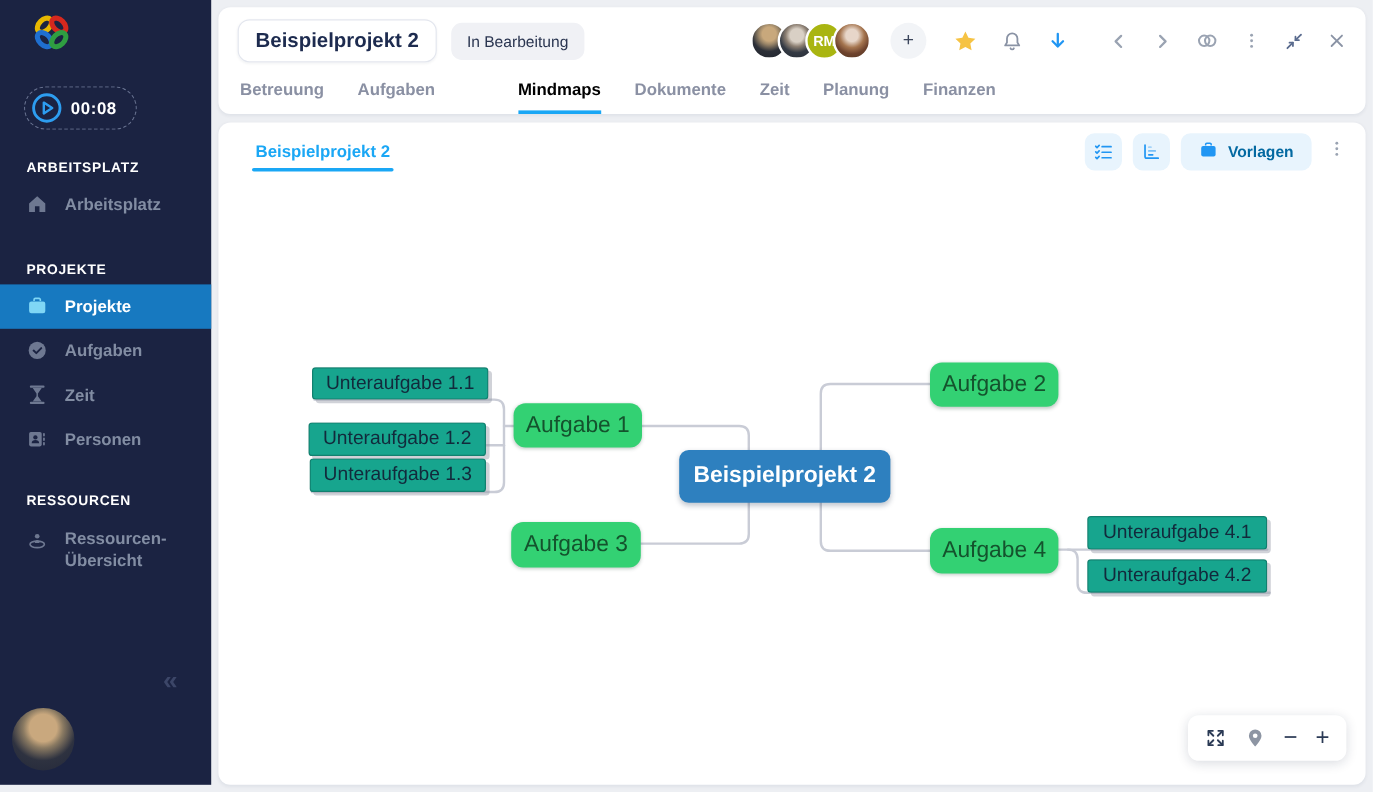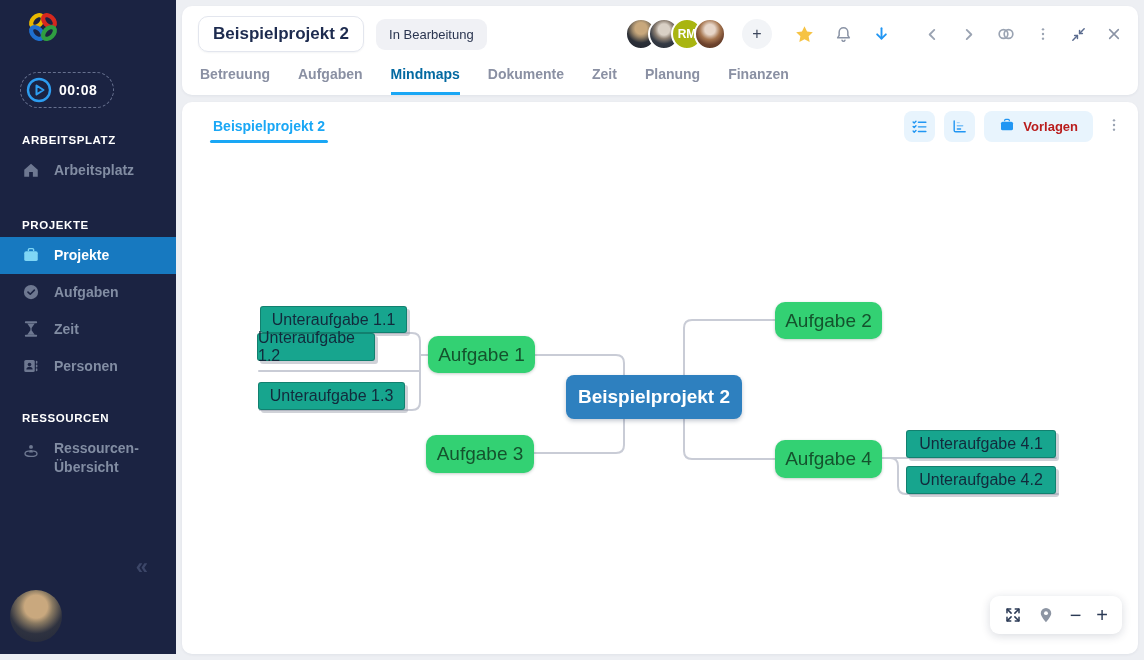--- a/index.html
+++ b/index.html
@@ -47,35 +47,35 @@
   .av.p2 { background:radial-gradient(circle at 50% 34%, #d9d0c5 24%, #8c7f72 40%, #343a44 62%, #262b34 100%); }
   .av.ini { background:#a9b511; color:#ffffff; font-size:12px; font-weight:bold; display:flex;
             align-items:center; justify-content:center; }
   .av.p3 { background:radial-gradient(circle at 50% 34%, #e7d6c9 22%, #a5754f 44%, #6e432e 66%, #50351f 100%); }
   .add-btn { margin-left:16px; width:30px; height:30px; border-radius:50%; background:#f2f4f7; color:#3c465c;
              font-size:16px; display:flex; align-items:center; justify-content:center; cursor:pointer; }
   .hicons { display:flex; align-items:center; gap:19px; margin-left:22px; }
   .hicon { cursor:pointer; display:flex; align-items:center; justify-content:center; }
   .tabs { display:flex; gap:28px; margin-top:14px; padding-left:2px; }
   .tab { font-size:14px; font-weight:bold; color:#8a90a3; padding-bottom:10px; border-bottom:3px solid transparent; cursor:pointer; }
-  .tab.active { color:#0369a1; border-bottom-color:#1aa7f5; }
+  .tab.active { color:#000000; border-bottom-color:#1aa7f5;margin-left:41px; }
 
   
   .content-card { position:relative; flex:1; overflow:hidden; }
   .mm-toolbar { position:relative; z-index:2; display:flex; align-items:flex-start; padding:9px 12px 0 11px; }
   .new-mm-btn { background:#0fa7f2; color:#ffffff; font-size:13px; font-weight:bold; border:none;
                 border-radius:9px; padding:9px 19px; cursor:pointer; font-family:inherit; }
   .mm-tab { margin-left:10px; display:flex; flex-direction:column; align-items:center; cursor:pointer; }
   .mm-tab-label { color:#1aa7f5; font-size:14px; font-weight:bold; padding:7px 10px 6px 10px; }
   .mm-tab-bar { height:3px; width:118px; background:#1aa7f5; border-radius:2px; }
   .mm-right { margin-left:auto; display:flex; align-items:center; gap:9px; }
   .sq-btn { width:31px; height:31px; background:#e8f4fd; border-radius:8px; display:flex; align-items:center;
             justify-content:center; cursor:pointer; color:#2196f3; }
   .vorlagen-btn { height:31px; background:#e8f4fd; border-radius:8px; display:flex; align-items:center; gap:8px;
-                  padding:0 15px; cursor:pointer; color:#b91c1c; font-size:13px; font-weight:bold; }
+                  padding:0 15px; cursor:pointer; color:#0369a1; font-size:13px; font-weight:bold; }
   .mm-dots { color:#9aa3b2; cursor:pointer; padding:0 4px; }
 
   .mm-lines { position:absolute; left:0; top:0; z-index:0; pointer-events:none; }
   .node { position:absolute; display:flex; align-items:center; justify-content:center; cursor:pointer; z-index:1; }
   .node.root { background:#2e80bf; color:#ffffff; font-size:19px; font-weight:bold; border-radius:8px;
                box-shadow:0 2px 4px rgba(20,40,70,.25); }
   .node.task { background:#33d173; color:#14532d; font-size:19px; border-radius:10px;
                box-shadow:0 1px 3px rgba(20,60,40,.25); }
   .node.subtask { background:#17a58e; color:#122a3c; font-size:16px; border-radius:3px;
                   border:1px solid rgba(10,60,55,.35); box-shadow:3px 3px 0 rgba(150,156,168,.45); }
@@ -314,21 +314,21 @@
           <path d="M238 253 H246"></path>
           <path d="M77 269 H238"></path>
           <path d="M353 253 H434 Q442 253 442 261 V343 Q442 351 434 351 H352"></path>
           <path d="M593 218 H510 Q502 218 502 226 V349 Q502 357 510 357 H593"></path>
           <path d="M700 356 H874"></path>
           <path d="M708 356 Q716 356 716 364 V384 Q716 392 724 392 H876"></path>
         </g>
       </svg>
 
       <div class="node subtask" style="left:78px; top:204px; width:147px; height:27px;">Unteraufgabe 1.1</div>
-      <div class="node subtask" style="left:75px; top:231px; width:118px; height:28px;">Unteraufgabe 1.2</div>
+      <div class="node subtask" style="left:75px; top:250px; width:148px; height:28px;">Unteraufgabe 1.2</div>
       <div class="node subtask" style="left:76px; top:280px; width:147px; height:28px;">Unteraufgabe 1.3</div>
       <div class="node task" style="left:246px; top:234px; width:107px; height:37px;">Aufgabe 1</div>
       <div class="node task" style="left:244px; top:333px; width:108px; height:38px;">Aufgabe 3</div>
       <div class="node root" style="left:384px; top:273px; width:176px; height:44px;">Beispielprojekt 2</div>
       <div class="node task" style="left:593px; top:200px; width:107px; height:37px;">Aufgabe 2</div>
       <div class="node task" style="left:593px; top:338px; width:107px; height:38px;">Aufgabe 4</div>
       <div class="node subtask" style="left:724px; top:328px; width:150px; height:28px;">Unteraufgabe 4.1</div>
       <div class="node subtask" style="left:724px; top:364px; width:150px; height:28px;">Unteraufgabe 4.2</div>
 
       <div class="zoom-ctrl">

